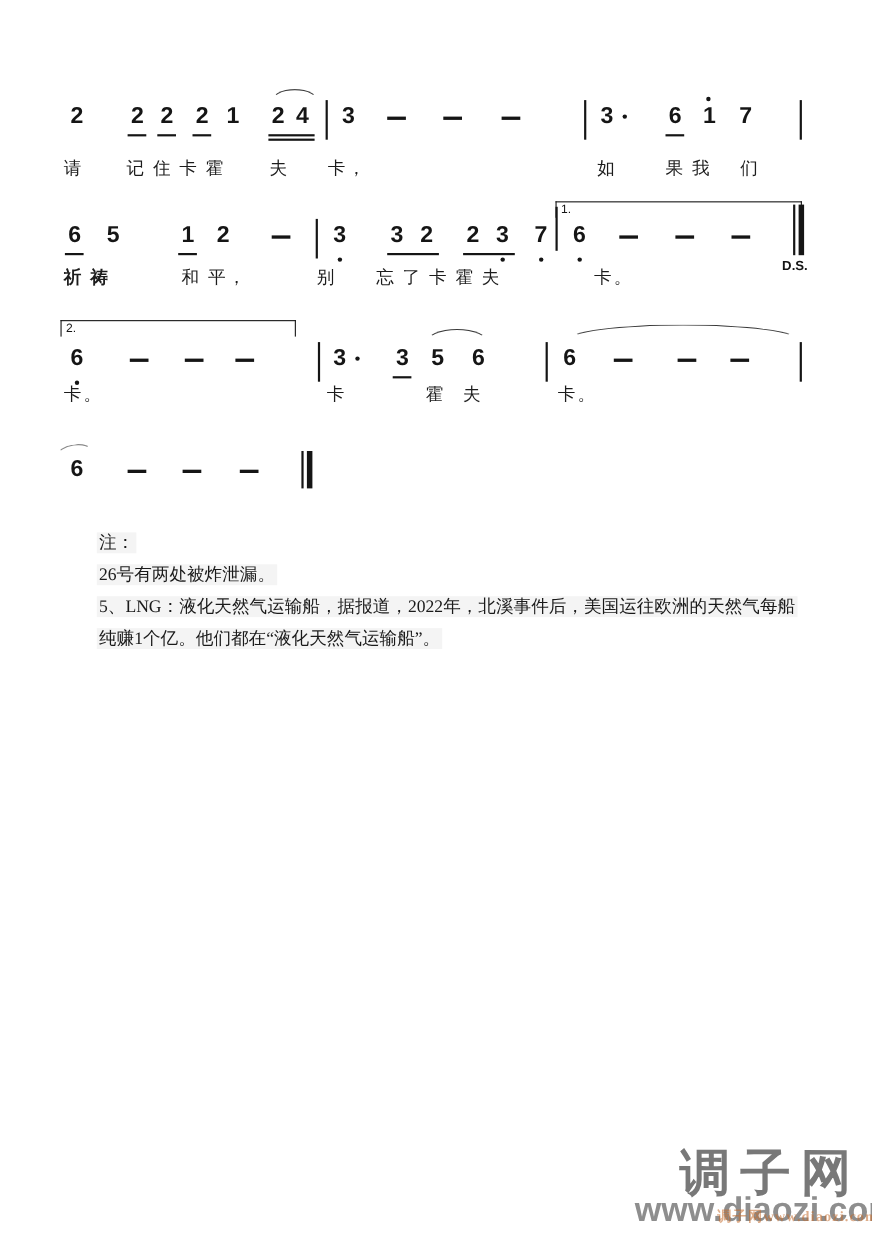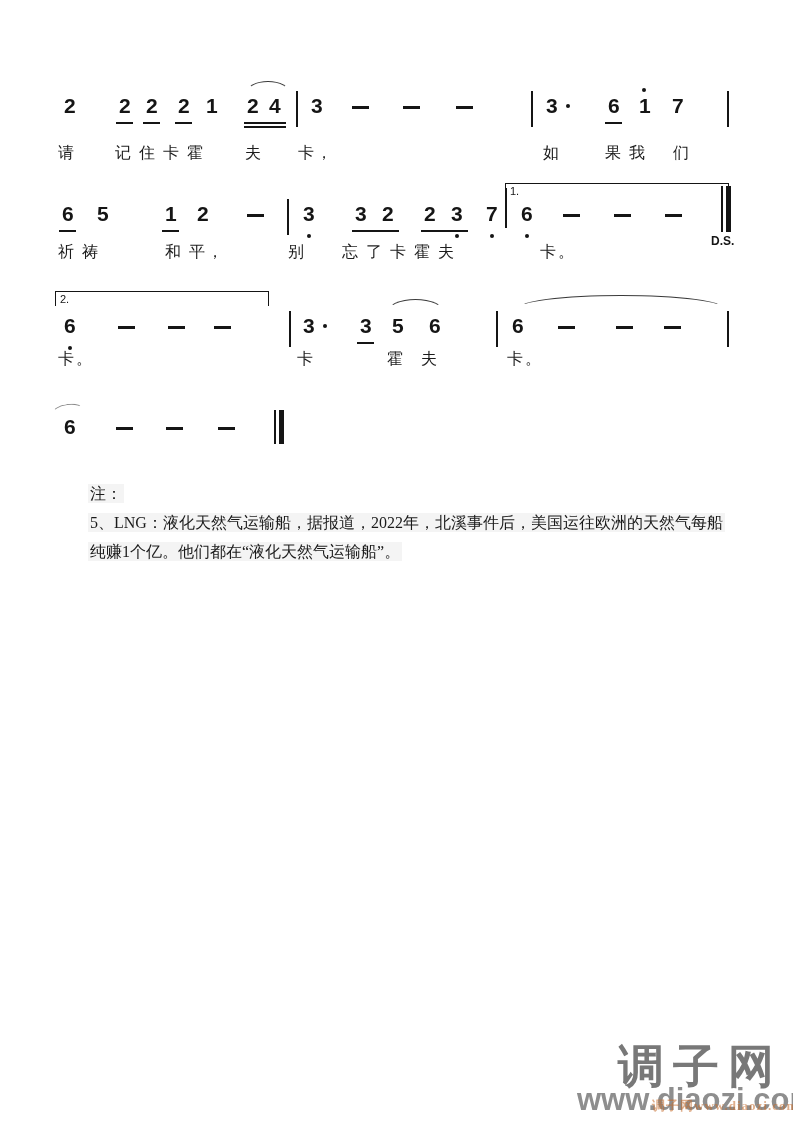--- a/index.html
+++ b/index.html
@@ -125,34 +125,35 @@
       <div class="dash" style="left: 218px; top: 427px;"></div>
       <div class="bar" style="left: 274px; top: 410px; height: 34px;"></div>
       <div class="thick" style="left: 279px; top: 410px; height: 34px;"></div>
       <div class="lyric" style="left: 58px; top: 143px;">请</div>
       <div class="lyric" style="left: 115px; top: 143px;">记 住 卡 霍</div>
       <div class="lyric" style="left: 245px; top: 143px;">夫</div>
       <div class="lyric" style="left: 298px; top: 143px;">卡，</div>
       <div class="lyric" style="left: 543px; top: 143px;">如</div>
       <div class="lyric" style="left: 605px; top: 143px;">果 我</div>
       <div class="lyric" style="left: 673px; top: 143px;">们</div>
-      <div class="lyric" style="left: 58px; top: 242px;">祈 祷</div>
+      <div class="lyric" style="left: 58px; top: 242px; font-weight: bold;">祈 祷</div>
       <div class="lyric" style="left: 165px; top: 242px;">和 平，</div>
       <div class="lyric" style="left: 288px; top: 242px;">别</div>
       <div class="lyric" style="left: 342px; top: 242px;">忘 了 卡 霍 夫</div>
       <div class="lyric" style="left: 540px; top: 242px;">卡。</div>
       <div class="lyric" style="left: 58px; top: 349px;">卡。</div>
       <div class="lyric" style="left: 297px; top: 349px;">卡</div>
       <div class="lyric" style="left: 387px; top: 349px;">霍</div>
       <div class="lyric" style="left: 421px; top: 349px;">夫</div>
       <div class="lyric" style="left: 507px; top: 349px;">卡。</div>
     </div>
 
   <div class="notes-block">
     <div class="line"><span class="hl">注：</span></div>
+    <div class="line"><span class="hl">26号有两处被炸泄漏。</span></div>
     <div class="line"><span class="hl">5、LNG：液化天然气运输船，据报道，2022年，北溪事件后，美国运往欧洲的天然气每船</span></div>
     <div class="line"><span class="hl">纯赚1个亿。他们都在“液化天然气运输船”。</span></div>
   </div>
 
   <div class="wm-name">调子网</div>
   <div class="wm-url">www.diaozi.com</div>
   <div class="wm-overlay">调子网www.diaozi.com</div>
 
 </div>
 

